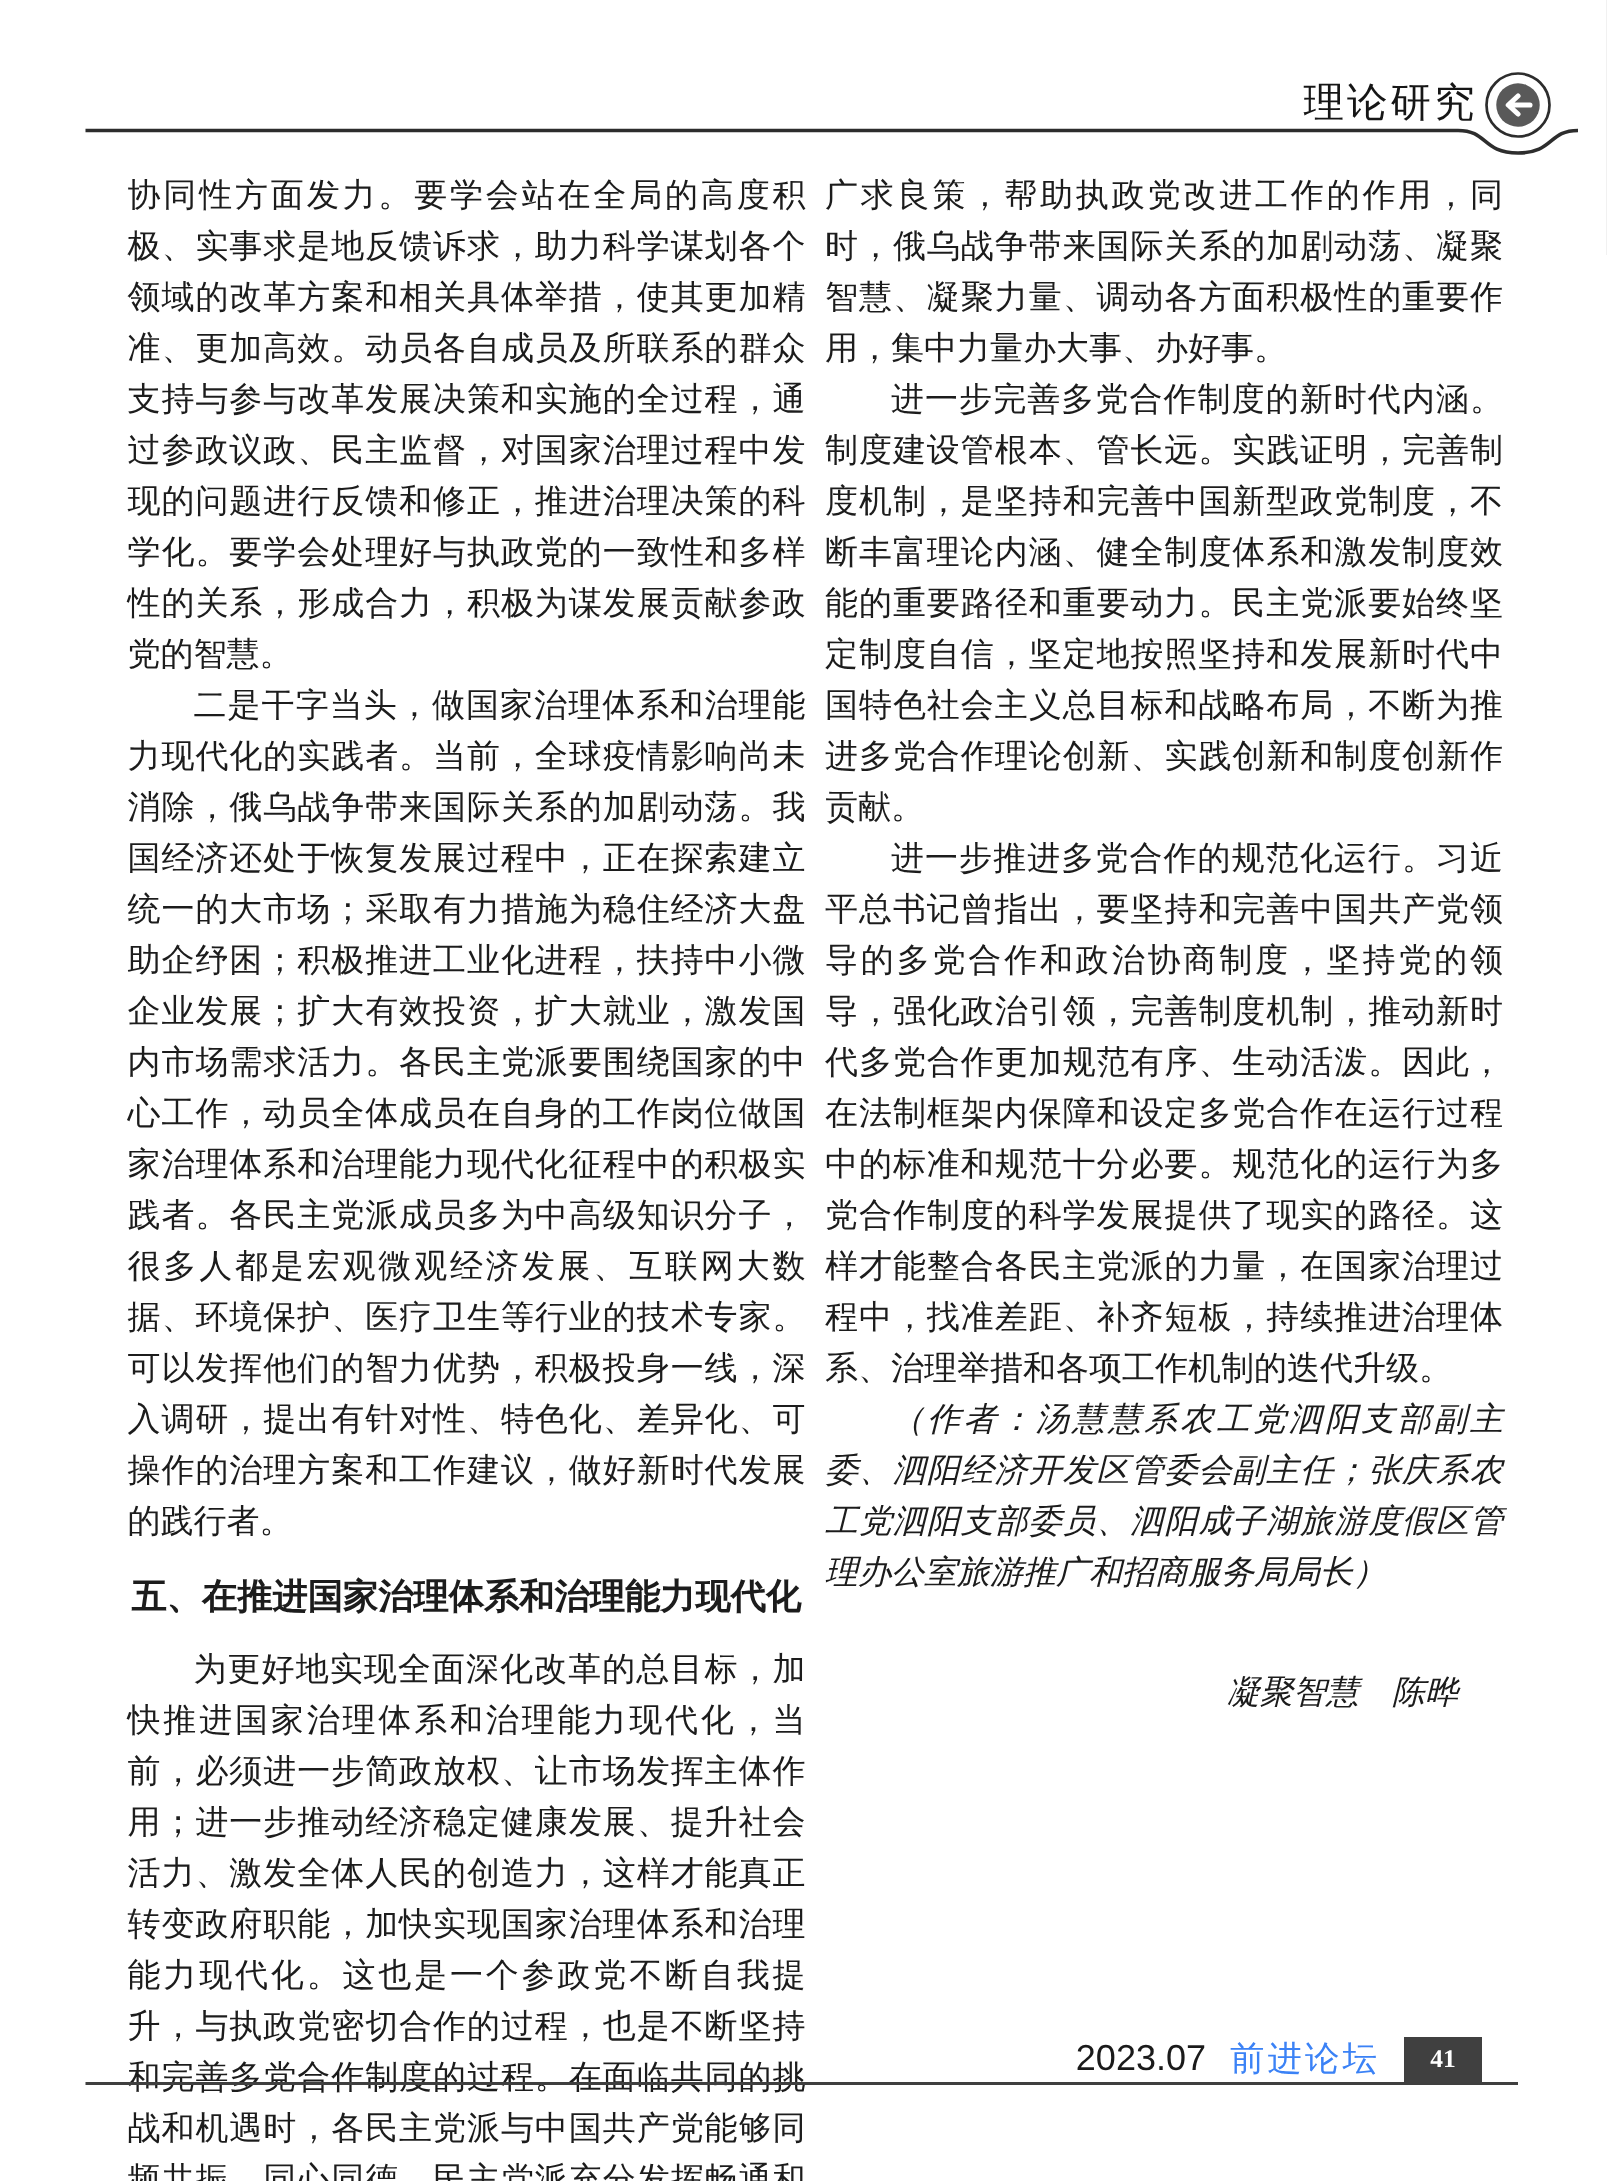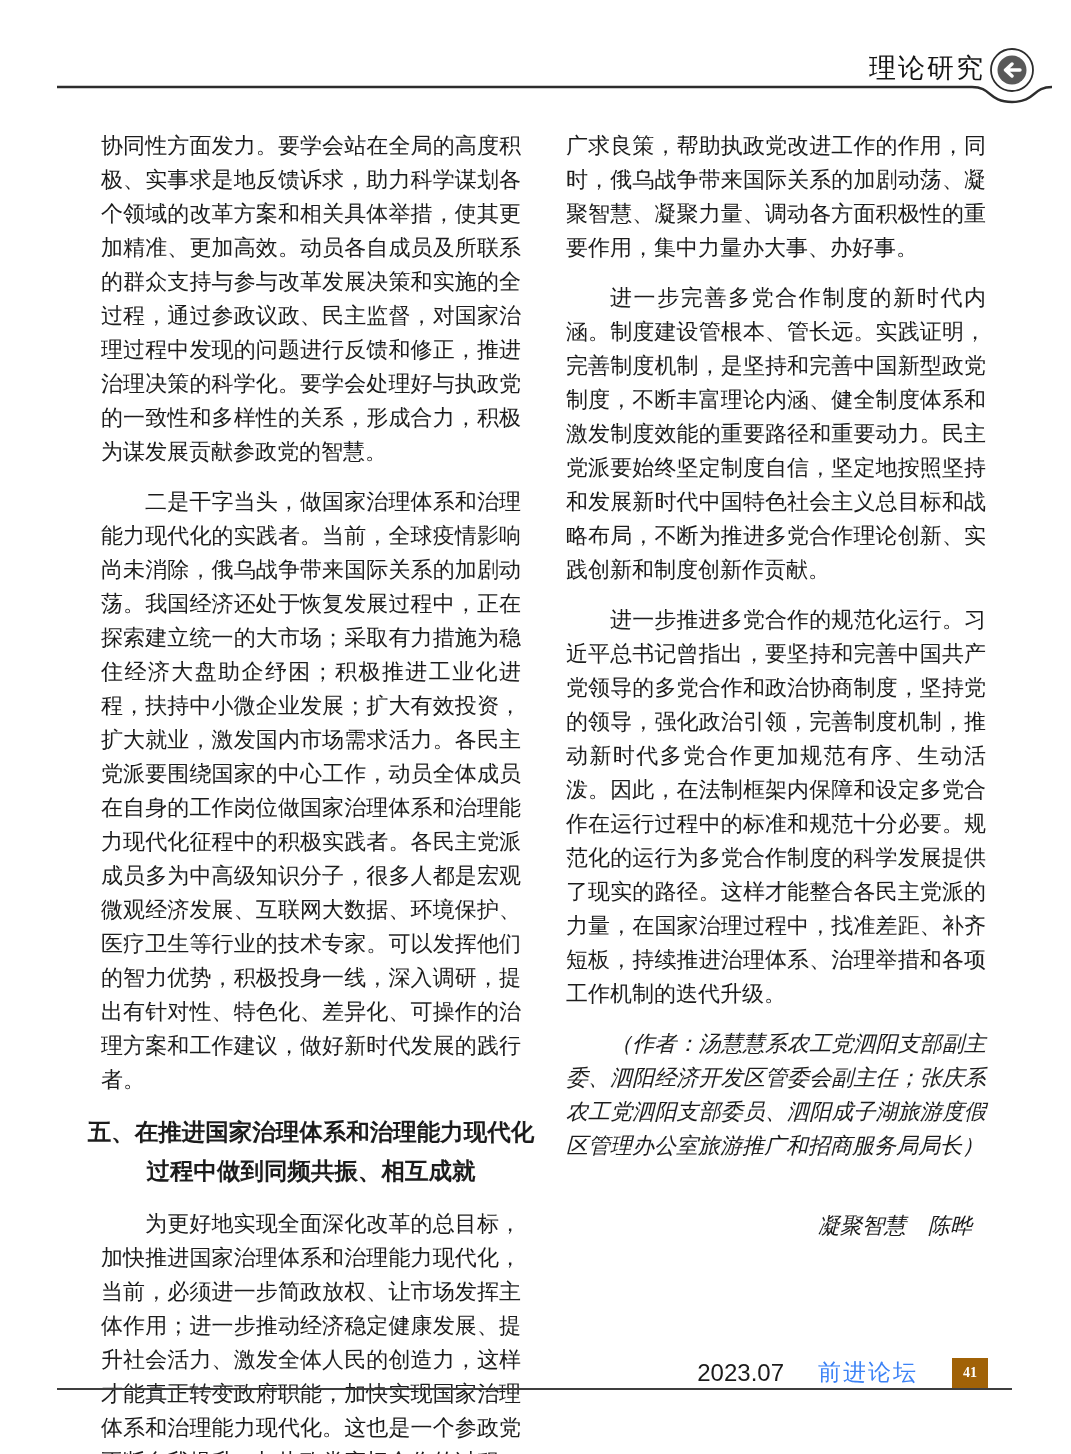--- a/index.html
+++ b/index.html
@@ -23,52 +23,52 @@
   }
 
   
   .col {
     position:absolute; top:113px; width:452px;
     font-size:22px; line-height:34px;
     text-align:justify;
   }
   .col.left  { left:85px; }
   .col.right { left:550px; }
-  .col p { margin:16px; text-indent:2em; }
+  .col p { margin:0; text-indent:2em; }
   .col p.no-indent { text-indent:0; }
 
   .section-heading {
     margin:15px 0 11px 0;
     font-size:23.5px; line-height:39px;
     font-weight:bold; text-align:center; text-indent:0;
   }
   .section-heading .hl { display:block; }
 
   .author-note { font-style:italic; }
   .editor-credit {
     margin-top:46px; padding-right:30px;
     text-align:right; font-style:italic; font-size:22px;
   }
 
   
   .footer-row {
     position:absolute; top:1356px; left:57px; width:931px; height:32px;
-    display:flex; justify-content:flex-end; align-items:flex-end; gap:34px;
+    display:flex; justify-content:flex-end; align-items:flex-end; gap:16px;
   }
   .footer-row .issue {
     font-family:"Liberation Sans","DejaVu Sans",sans-serif;
     font-size:24px; line-height:30px; color:#1a1a1a;
   }
   .footer-row .journal {
     font-size:23px; line-height:30px; letter-spacing:2px; color:#3b82f6;
   }
   .footer-row .badge {
-    display:inline-block; width:36px; height:30px; line-height:30px;
-    background:#a16207; color:#ffffff;
-    text-align:center; font-weight:bold; font-size:14px;
+    display:inline-block; width:52px; height:30px; line-height:30px;
+    background:#404040; color:#ffffff;
+    text-align:center; font-weight:bold; font-size:17px;
   }
   .footer-rule {
     position:absolute; top:1388px; left:57px; width:955px; height:2px;
     background:#3f3f3f;
   }
 </style>
 </head>
 <body>
 
 <div class="page">
@@ -81,21 +81,20 @@
       <path d="M1020 70 L1007 70 M1012 64 L1005.5 70 L1012 76" stroke="#ffffff" stroke-width="3.4" fill="none" stroke-linecap="round" stroke-linejoin="round"></path>
     </g>
   </svg>
   <div class="header-label">理论研究</div>
 
   <div class="col left">
     <p class="no-indent">协同性方面发力。要学会站在全局的高度积极、实事求是地反馈诉求，助力科学谋划各个领域的改革方案和相关具体举措，使其更加精准、更加高效。动员各自成员及所联系的群众支持与参与改革发展决策和实施的全过程，通过参政议政、民主监督，对国家治理过程中发现的问题进行反馈和修正，推进治理决策的科学化。要学会处理好与执政党的一致性和多样性的关系，形成合力，积极为谋发展贡献参政党的智慧。</p>
     <p>二是干字当头，做国家治理体系和治理能力现代化的实践者。当前，全球疫情影响尚未消除，俄乌战争带来国际关系的加剧动荡。我国经济还处于恢复发展过程中，正在探索建立统一的大市场；采取有力措施为稳住经济大盘助企纾困；积极推进工业化进程，扶持中小微企业发展；扩大有效投资，扩大就业，激发国内市场需求活力。各民主党派要围绕国家的中心工作，动员全体成员在自身的工作岗位做国家治理体系和治理能力现代化征程中的积极实践者。各民主党派成员多为中高级知识分子，很多人都是宏观微观经济发展、互联网大数据、环境保护、医疗卫生等行业的技术专家。可以发挥他们的智力优势，积极投身一线，深入调研，提出有针对性、特色化、差异化、可操作的治理方案和工作建议，做好新时代发展的践行者。</p>
     <h2 class="section-heading">
       <span class="hl">五、在推进国家治理体系和治理能力现代化</span>
-      <span class="hl">过程中做到同频共振、相互成就</span>
     </h2>
     <p>为更好地实现全面深化改革的总目标，加快推进国家治理体系和治理能力现代化，当前，必须进一步简政放权、让市场发挥主体作用；进一步推动经济稳定健康发展、提升社会活力、激发全体人民的创造力，这样才能真正转变政府职能，加快实现国家治理体系和治理能力现代化。这也是一个参政党不断自我提升，与执政党密切合作的过程，也是不断坚持和完善多党合作制度的过程。在面临共同的挑战和机遇时，各民主党派与中国共产党能够同频共振、同心同德，民主党派充分发挥畅通和拓宽利益表达渠道、广集民智、</p>
   </div>
 
   <div class="col right">
     <p class="no-indent">广求良策，帮助执政党改进工作的作用，同时，俄乌战争带来国际关系的加剧动荡、凝聚智慧、凝聚力量、调动各方面积极性的重要作用，集中力量办大事、办好事。</p>
     <p>进一步完善多党合作制度的新时代内涵。制度建设管根本、管长远。实践证明，完善制度机制，是坚持和完善中国新型政党制度，不断丰富理论内涵、健全制度体系和激发制度效能的重要路径和重要动力。民主党派要始终坚定制度自信，坚定地按照坚持和发展新时代中国特色社会主义总目标和战略布局，不断为推进多党合作理论创新、实践创新和制度创新作贡献。</p>
     <p>进一步推进多党合作的规范化运行。习近平总书记曾指出，要坚持和完善中国共产党领导的多党合作和政治协商制度，坚持党的领导，强化政治引领，完善制度机制，推动新时代多党合作更加规范有序、生动活泼。因此，在法制框架内保障和设定多党合作在运行过程中的标准和规范十分必要。规范化的运行为多党合作制度的科学发展提供了现实的路径。这样才能整合各民主党派的力量，在国家治理过程中，找准差距、补齐短板，持续推进治理体系、治理举措和各项工作机制的迭代升级。</p>
     <p class="author-note">（作者：汤慧慧系农工党泗阳支部副主委、泗阳经济开发区管委会副主任；张庆系农工党泗阳支部委员、泗阳成子湖旅游度假区管理办公室旅游推广和招商服务局局长）</p>
     <div class="editor-credit">凝聚智慧　陈晔</div>

